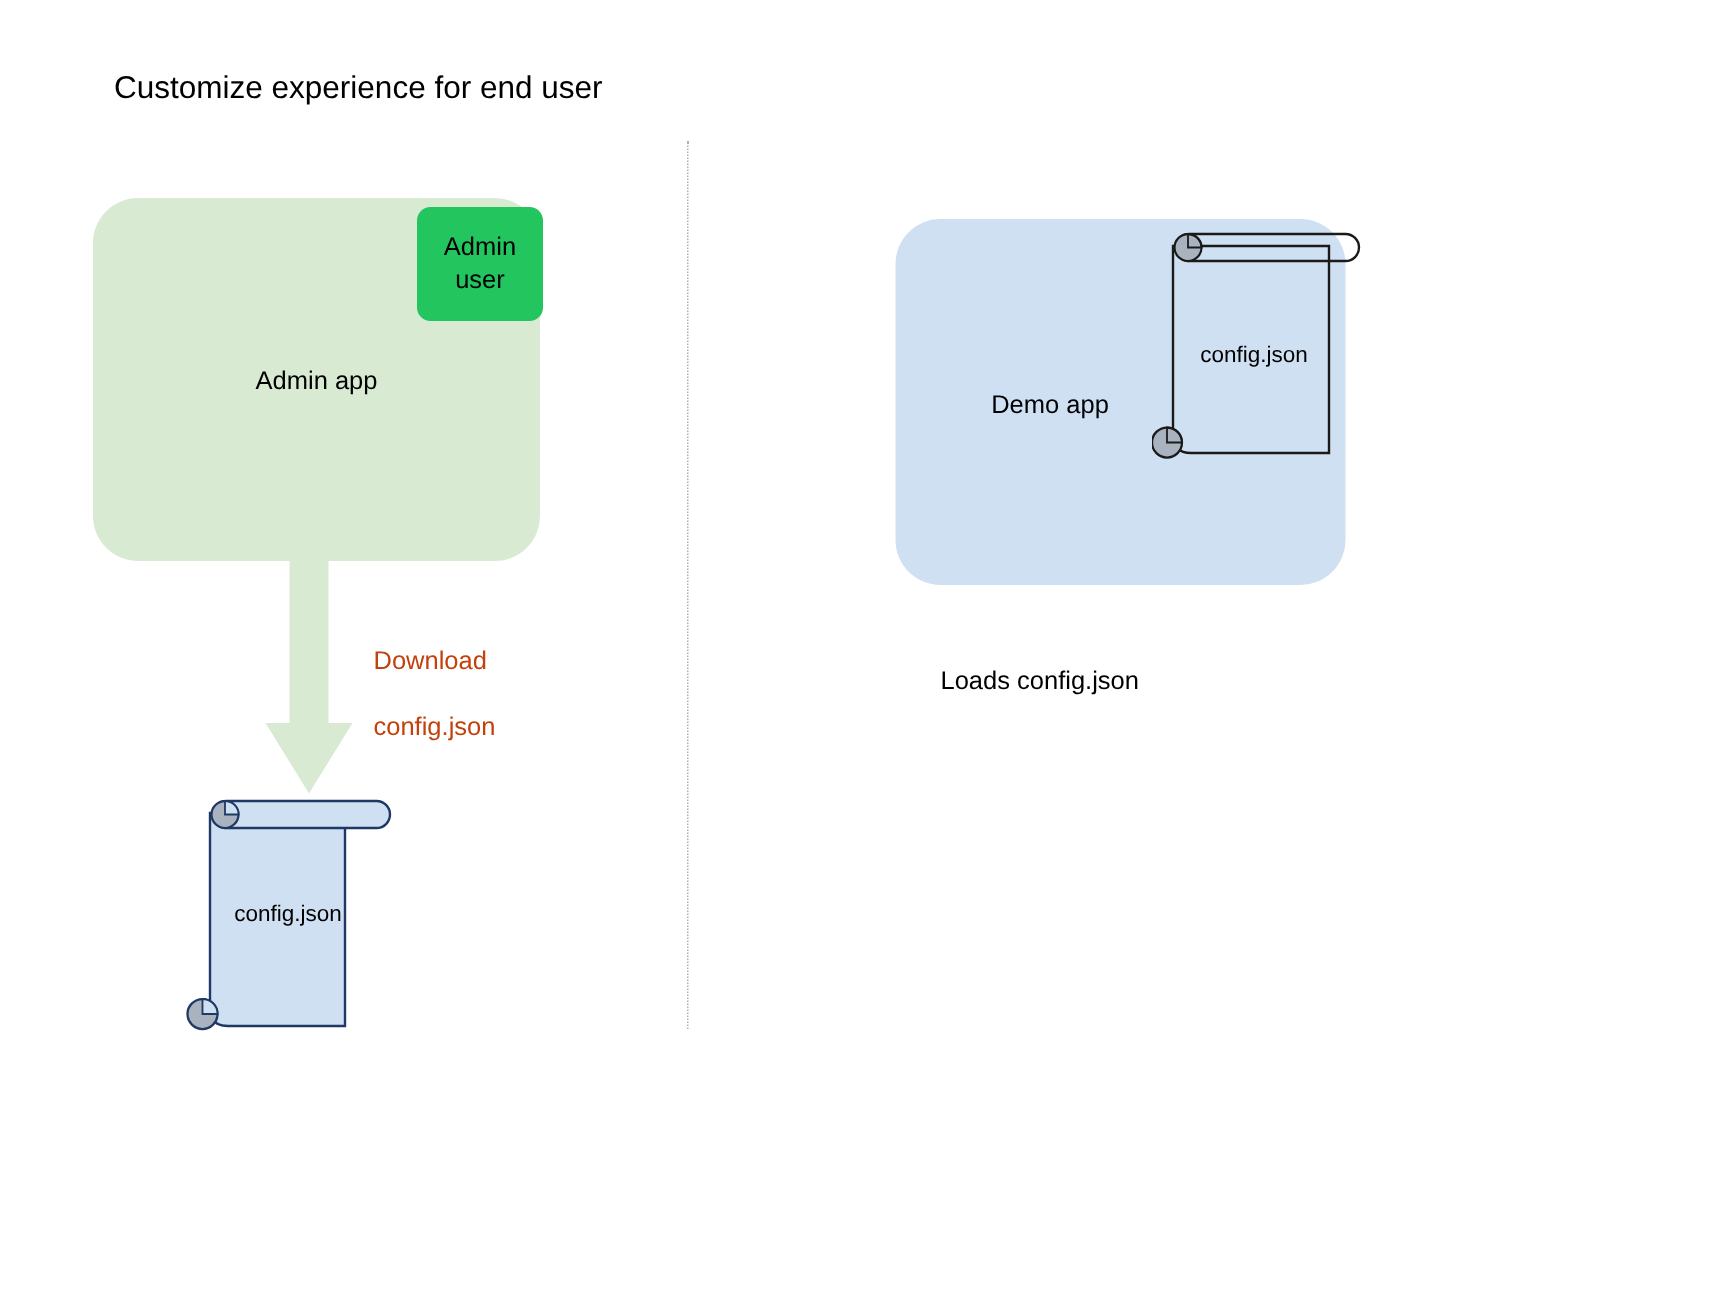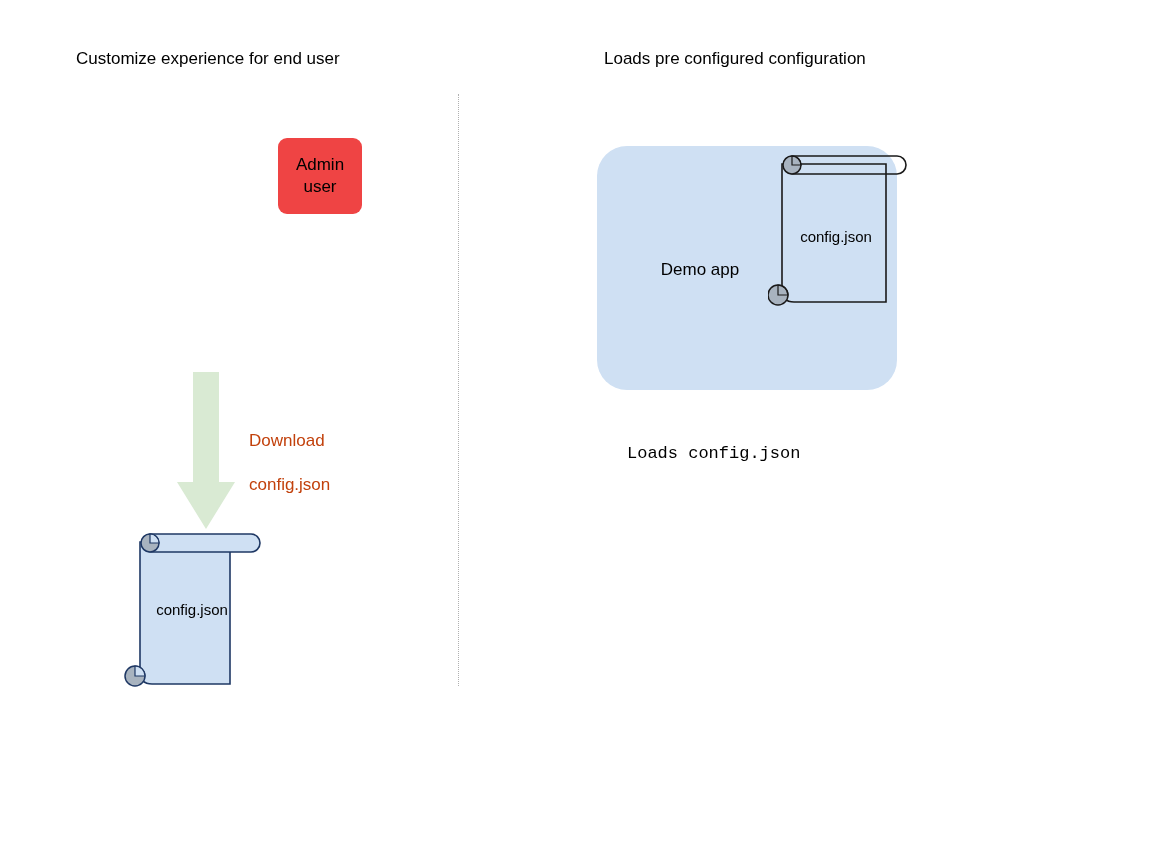--- a/index.html
+++ b/index.html
@@ -18,21 +18,21 @@
   .canvas {
     position: absolute;
     left: 0; top: 0;
     width: 1152px;
     height: 864px;
   }
   .abs { position: absolute; }
 
   
   .col-title {
-    font-size: 17px;
+    font-size: 21px;
     line-height: 22px;
     color: #000;
     white-space: nowrap;
   }
   #title-left  { left: 76px;  top: 48px; }
   #title-right { left: 604px; top: 48px; }
 
   
   #divider {
     left: 458px;
@@ -69,21 +69,21 @@
   }
   #admin-app-label { left: 0; right: 0; top: 111px; text-align: center; }
   #demo-app-label  { left: 0;  top: 113px; width: 206px; text-align: center; }
 
   
   #admin-panel-chip {
     left: 278px;
     top: 138px;
     width: 84px;
     height: 76px;
-    background: #ef4444;
+    background: #22c55e;
     border-radius: 9px;
     display: flex;
     align-items: center;
     justify-content: center;
   }
   #admin-panel-label {
     font-size: 17px;
     line-height: 22px;
     text-align: center;
     color: #000;
@@ -111,42 +111,43 @@
   #scroll-right { left: 768px; top: 150px;  width: 146px; height: 162px; }
 
   
   #loads-caption {
     left: 627px;
     top: 443px;
     font-size: 17px;
     line-height: 22px;
     white-space: nowrap;
     color: #000;
-    font-family: Liberation Mono, monospace;
   }
 
   .doc-text {
     position: absolute;
     font-size: 15px;
     line-height: 19px;
     white-space: nowrap;
     color: #000;
   }
 </style>
 </head>
 <body>
 
 <div class="canvas">
 
   <div class="abs col-title" id="title-left">Customize experience for end user</div>
 
-  <div class="abs col-title" id="title-right">Loads pre configured configuration</div>
 
   <div class="abs" id="divider"></div>
 
+  <div class="abs app-box" id="admin-app-box">
+    <div class="app-label" id="admin-app-label">Admin app</div>
+  </div>
 
   <div class="abs" id="admin-panel-chip">
     <div id="admin-panel-label">
       <span>Admin</span><br>
       <span>user</span>
     </div>
   </div>
 
   <svg class="abs" id="download-arrow" viewBox="0 0 70 158">
     <polygon points="21,0 47,0 47,110 63,110 34,157 5,110 21,110" fill="#d9ead3"></polygon>

